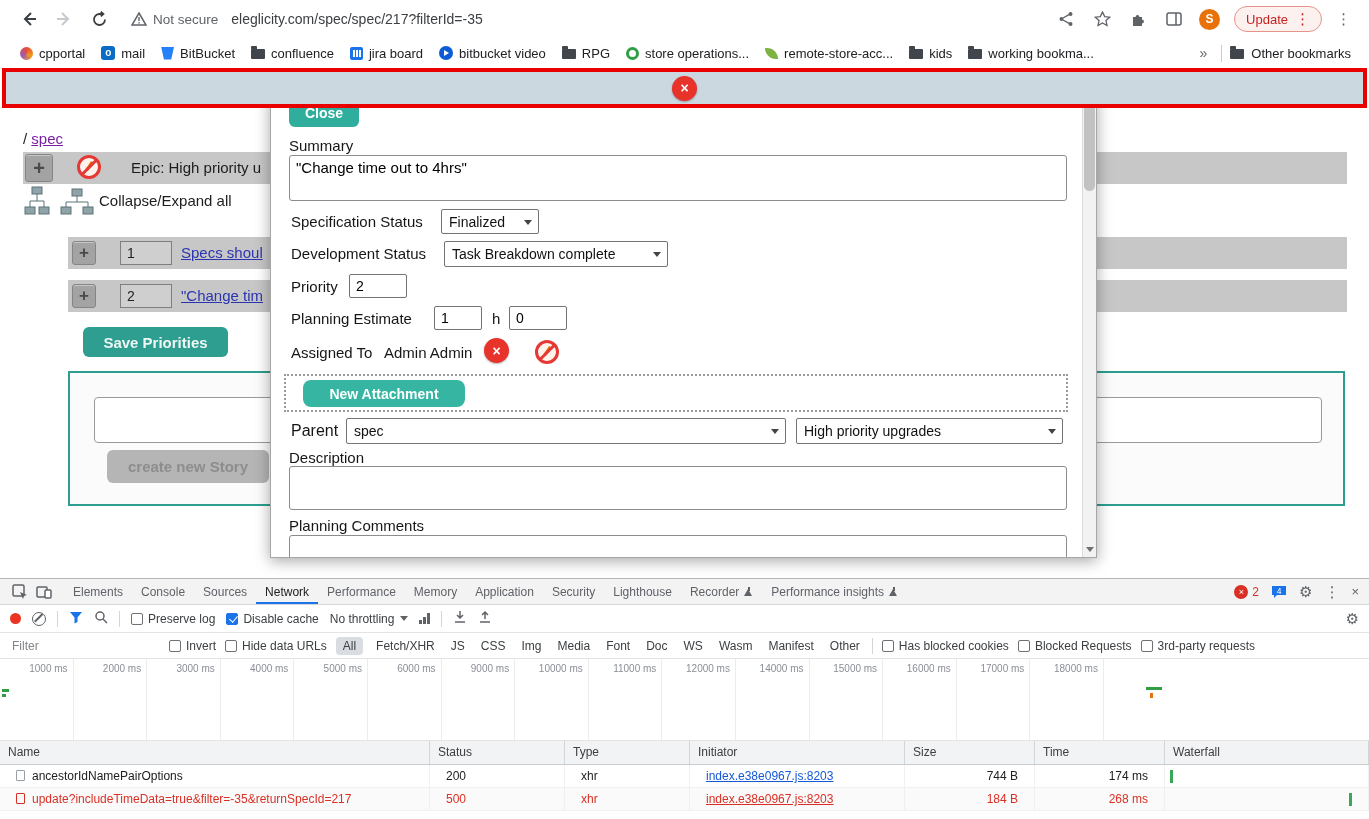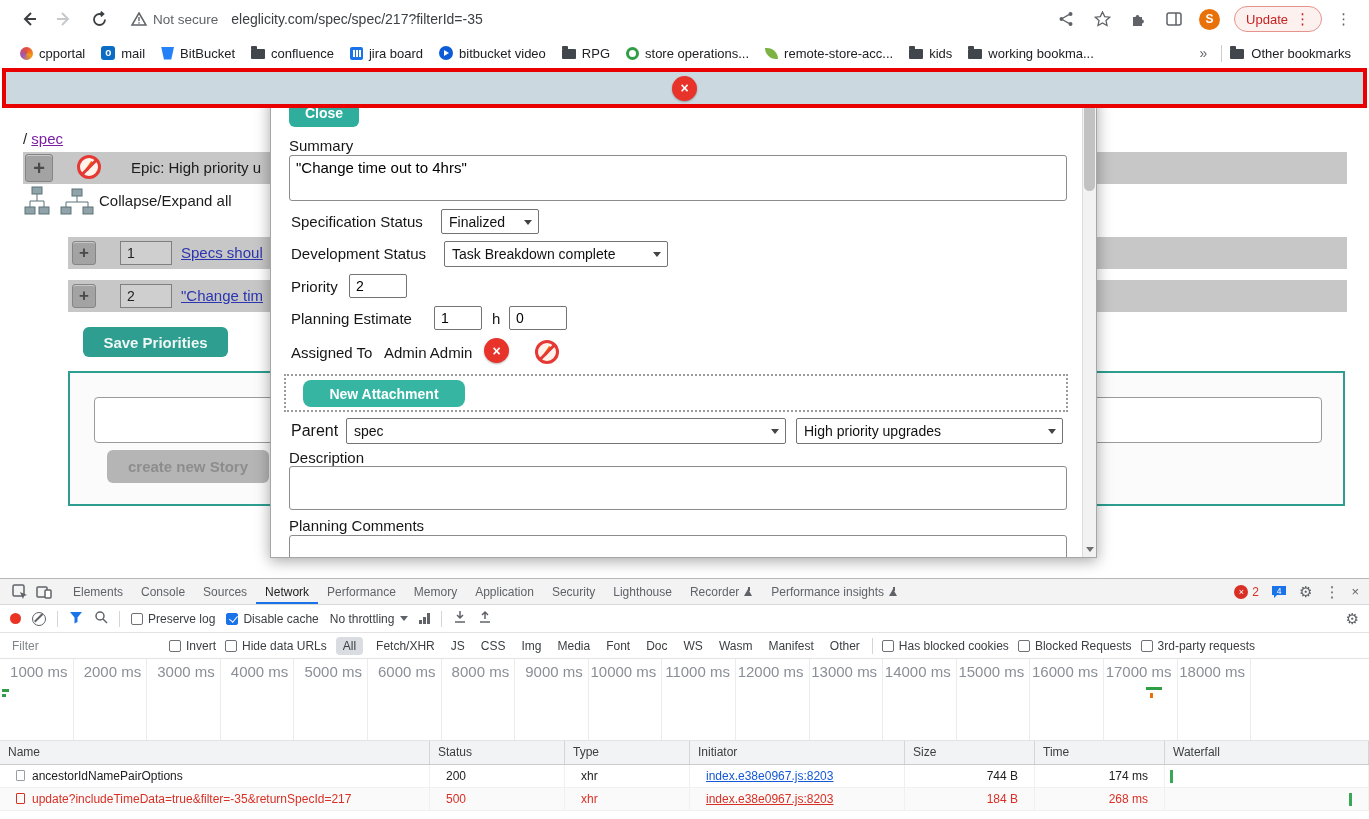--- a/index.html
+++ b/index.html
@@ -136,21 +136,21 @@
   .sig{display:flex;align-items:flex-end;gap:1.5px;height:11px}
   .sig i{display:block;width:2.5px;background:#5f6368}
   #dt-filterbar{position:absolute;top:54px;height:26px;left:0;right:0;background:#fff;border-bottom:1px solid #e3e3e3;display:flex;align-items:center;gap:9px;padding:0 10px}
   .dt-filter-input{border:none;outline:none;font-size:12px;width:150px;font-family:inherit;color:#202124}
   .dt-filter-input::placeholder{color:#80868b}
   #filter-types{display:flex;align-items:center;gap:10px}
   .fpill{color:#3c4043;padding:2px 3px;white-space:nowrap}
   .fpill.sel{background:#d9dce1;border-radius:4px;padding:2px 7px}
   #dt-overview{position:absolute;top:80px;height:82px;left:0;right:0;background:#fff;border-bottom:1px solid #e3e3e3}
   #timeline-ticks{display:flex;height:100%}
-  .tick{flex:none;width:73.6px;border-right:1px solid #ececec;font-size:15px;color:#8a8f96;text-align:right;padding:4px 5px 0 0;white-space:nowrap}
+  .tick{flex:none;width:73.6px;border-right:1px solid #ececec;font-size:10px;color:#8a8f96;text-align:right;padding:4px 5px 0 0;white-space:nowrap}
   .ovm{position:absolute;background:#2f9e44}
   #ovm1{left:2px;top:30px;width:7px;height:3px}
   #ovm2{left:2px;top:35px;width:4px;height:3px}
   #ovm3{left:1146px;top:28px;width:16px;height:3px}
   #ovm4{left:1150px;top:34px;width:3px;height:5px;background:#e8710a}
   #net-table{position:absolute;top:162px;left:0;right:0;bottom:0}
   #net-head{display:flex;height:24px;background:#f1f3f4;border-bottom:1px solid #ccc}
   .th{line-height:23px;padding:0 8px;border-right:1px solid #d3d6d9;color:#3c4043;overflow:hidden;white-space:nowrap}
   .tr{display:flex;height:23px;border-bottom:1px solid #f1f1f1;background:#fff}
   .tr.alt{background:#fafafa}
@@ -553,26 +553,24 @@
     </div>
 
     <div id="dt-overview">
       <div id="timeline-ticks">
           <div class="tick">1000 ms</div>
           <div class="tick">2000 ms</div>
           <div class="tick">3000 ms</div>
           <div class="tick">4000 ms</div>
           <div class="tick">5000 ms</div>
           <div class="tick">6000 ms</div>
-          <div class="tick">8000 ms</div>
           <div class="tick">9000 ms</div>
           <div class="tick">10000 ms</div>
           <div class="tick">11000 ms</div>
           <div class="tick">12000 ms</div>
-          <div class="tick">13000 ms</div>
           <div class="tick">14000 ms</div>
           <div class="tick">15000 ms</div>
           <div class="tick">16000 ms</div>
           <div class="tick">17000 ms</div>
           <div class="tick">18000 ms</div>
         </div>
       <span class="ovm" id="ovm1"></span>
       <span class="ovm" id="ovm2"></span>
       <span class="ovm" id="ovm3"></span>
       <span class="ovm" id="ovm4"></span>

